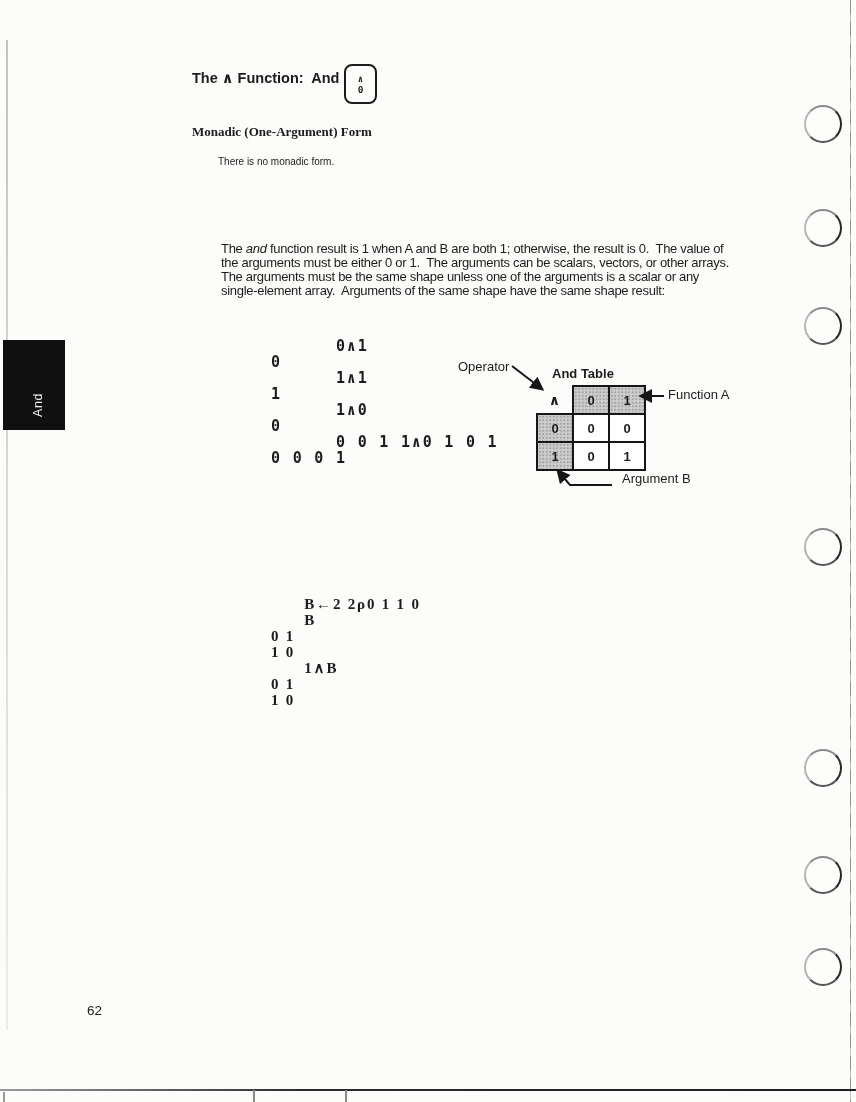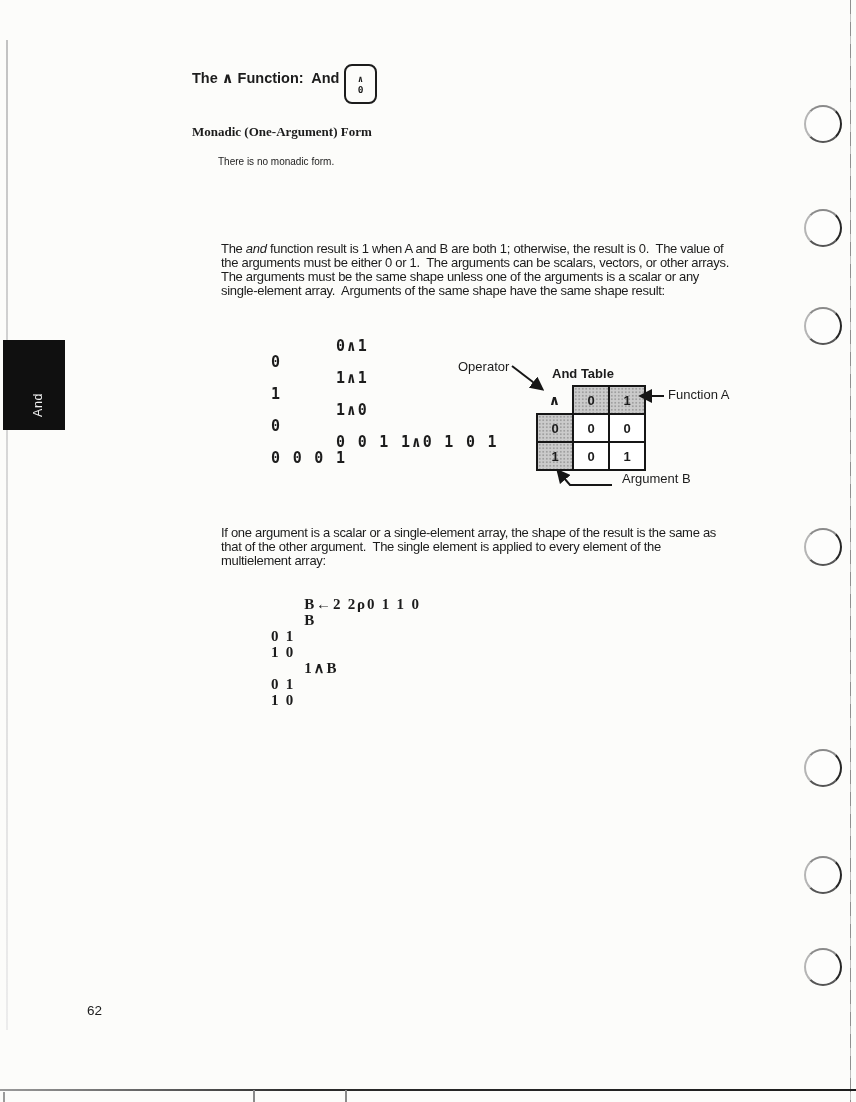--- a/index.html
+++ b/index.html
@@ -155,21 +155,20 @@
       </defs>
 
       <line x1="72" y1="41" x2="102" y2="64" stroke="#161616" stroke-width="2" marker-end="url(#ah)"></line>
 
       <line x1="224" y1="71" x2="201" y2="71" stroke="#161616" stroke-width="2" marker-end="url(#ah)"></line>
 
       <path d="M172,160 L130,160 L118,146" fill="none" stroke="#161616" stroke-width="2" marker-end="url(#ah)"></path>
     </svg>
   </div>
 
-  <p class="abs para para-2">If one argument is a scalar or a single-element array, the shape of the result is the same as that of the other argument.  The single element is applied to every element of the multielement array:</p>
 
   <div class="abs code code-2">
     <div class="code-line">      B←2 2ρ0 1 1 0</div>
     <div class="code-line">      B</div>
     <div class="code-line">0 1</div>
     <div class="code-line">1 0</div>
     <div class="code-line">      1∧B</div>
     <div class="code-line">0 1</div>
     <div class="code-line">1 0</div>
   </div>

